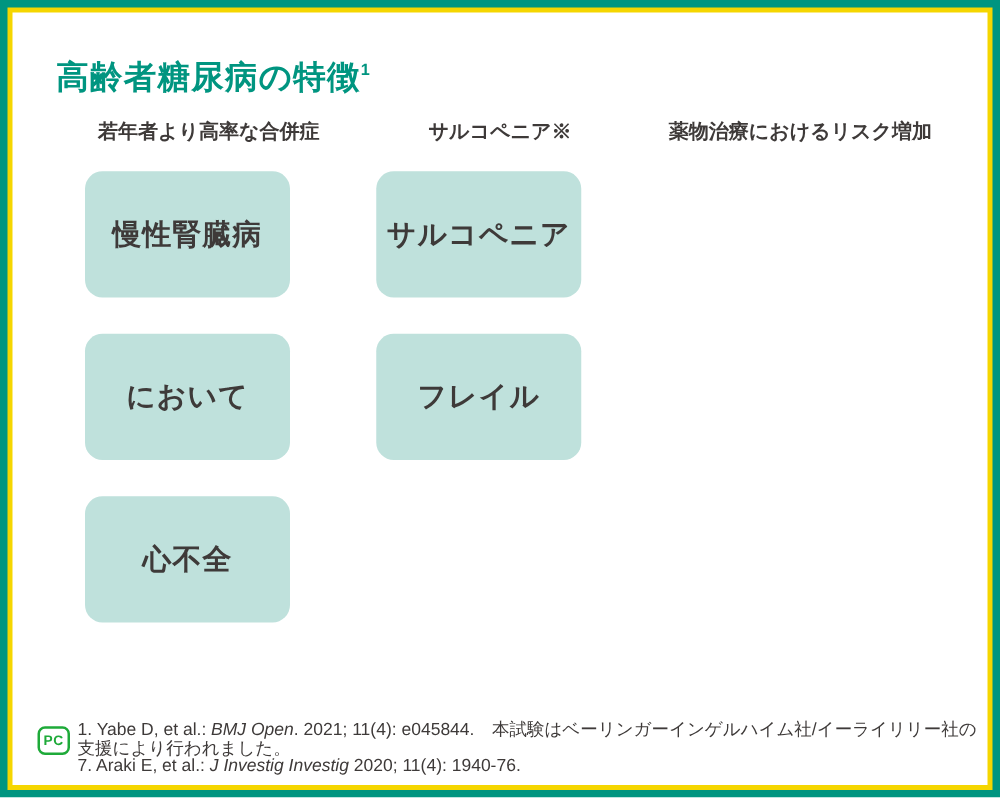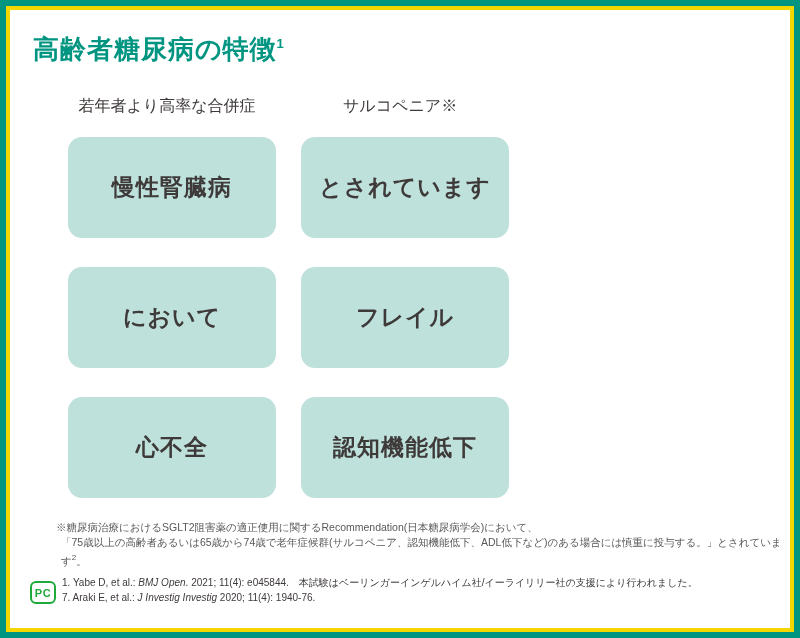--- a/index.html
+++ b/index.html
@@ -18,42 +18,42 @@
   .content {
     width:100%; height:100%;
     background:#ffffff;
     position:relative;
     font-family:"Liberation Sans", sans-serif;
     color:var(--text-dark);
     overflow:hidden;
   }
 
   .title {
-    position:absolute; left:23px; top:22px; margin:0;
+    position:absolute; left:23px; top:22px; margin:12px;
     font-size:26px; font-weight:bold; letter-spacing:1px;
     color:var(--teal);
   }
   .title sup { font-size:13px; }
 
   .col { position:absolute; top:87px; width:198px; }
   .col-1 { left:58px; }
   .col-2 { left:291px; }
   .col-3 { left:525px; }
 
   .col-header {
     height:18px; line-height:18px;
     margin-bottom:22px;
     text-align:center;
-    font-size:16px; font-weight:normal;
+    font-size:16px; font-weight:bold;
     color:var(--text-dark);
     white-space:nowrap;
   }
 
   .box {
-    height:101px; width:208px;
+    height:101px; width:164px;
     margin-bottom:29px;
     background:var(--box-fill);
     border-radius:14px;
     display:flex; align-items:center; justify-content:center;
   }
   .box-label {
     font-size:23px; font-weight:bold; letter-spacing:1px;
     color:var(--text-dark);
   }
 
@@ -70,21 +70,21 @@
     width:26px; height:23px;
     border:2px solid var(--logo-green);
     border-radius:6px;
     display:flex; align-items:center; justify-content:center;
     color:var(--logo-green);
     font-size:11px; font-weight:bold; letter-spacing:0.5px;
   }
 
   .refs {
     position:absolute; left:52px; top:566px;
-    font-size:10px; line-height:14.5px;
+    font-size:14px; line-height:14.5px;
     color:var(--text-dark);
   }
 </style>
 </head>
 <body>
 
 <div class="frame-outer">
   <div class="frame-yellow">
     <div class="content">
 
@@ -99,37 +99,31 @@
           <span class="box-label">において</span>
         </div>
         <div class="box">
           <span class="box-label">心不全</span>
         </div>
       </div>
 
       <div class="col col-2">
         <div class="col-header">サルコペニア※</div>
         <div class="box">
-          <span class="box-label">とされています</span>
+          <span class="box-label">サルコペニア</span>
         </div>
         <div class="box">
           <span class="box-label">フレイル</span>
         </div>
-        <div class="box">
-          <span class="box-label">認知機能低下</span>
-        </div>
       </div>
 
       <div class="col col-3">
+        <div class="col-header">薬物治療におけるリスク増加</div>
       </div>
 
-      <div class="footnote">
-        <div>※糖尿病治療におけるSGLT2阻害薬の適正使用に関するRecommendation(日本糖尿病学会)において、</div>
-        <div class="fn-line2"><span>「75歳以上の高齢者あるいは65歳から74歳で老年症候群(サルコペニア、認知機能低下、ADL低下など)のある場合には慎重に投与する。」とされています</span><sup>2</sup><span>。</span></div>
-      </div>
 
       <div class="pc-logo">
           <span>PC</span>
         </div>
 
       <div class="refs">
         <div class="ref"><span>1. Yabe D, et al.: </span><i>BMJ Open</i><span>. 2021; 11(4): e045844.　本試験はベーリンガーインゲルハイム社/イーライリリー社の支援により行われました。</span></div>
         <div class="ref"><span>7. Araki E, et al.: </span><i>J Investig Investig</i><span> 2020; 11(4): 1940-76.</span></div>
       </div>
 

